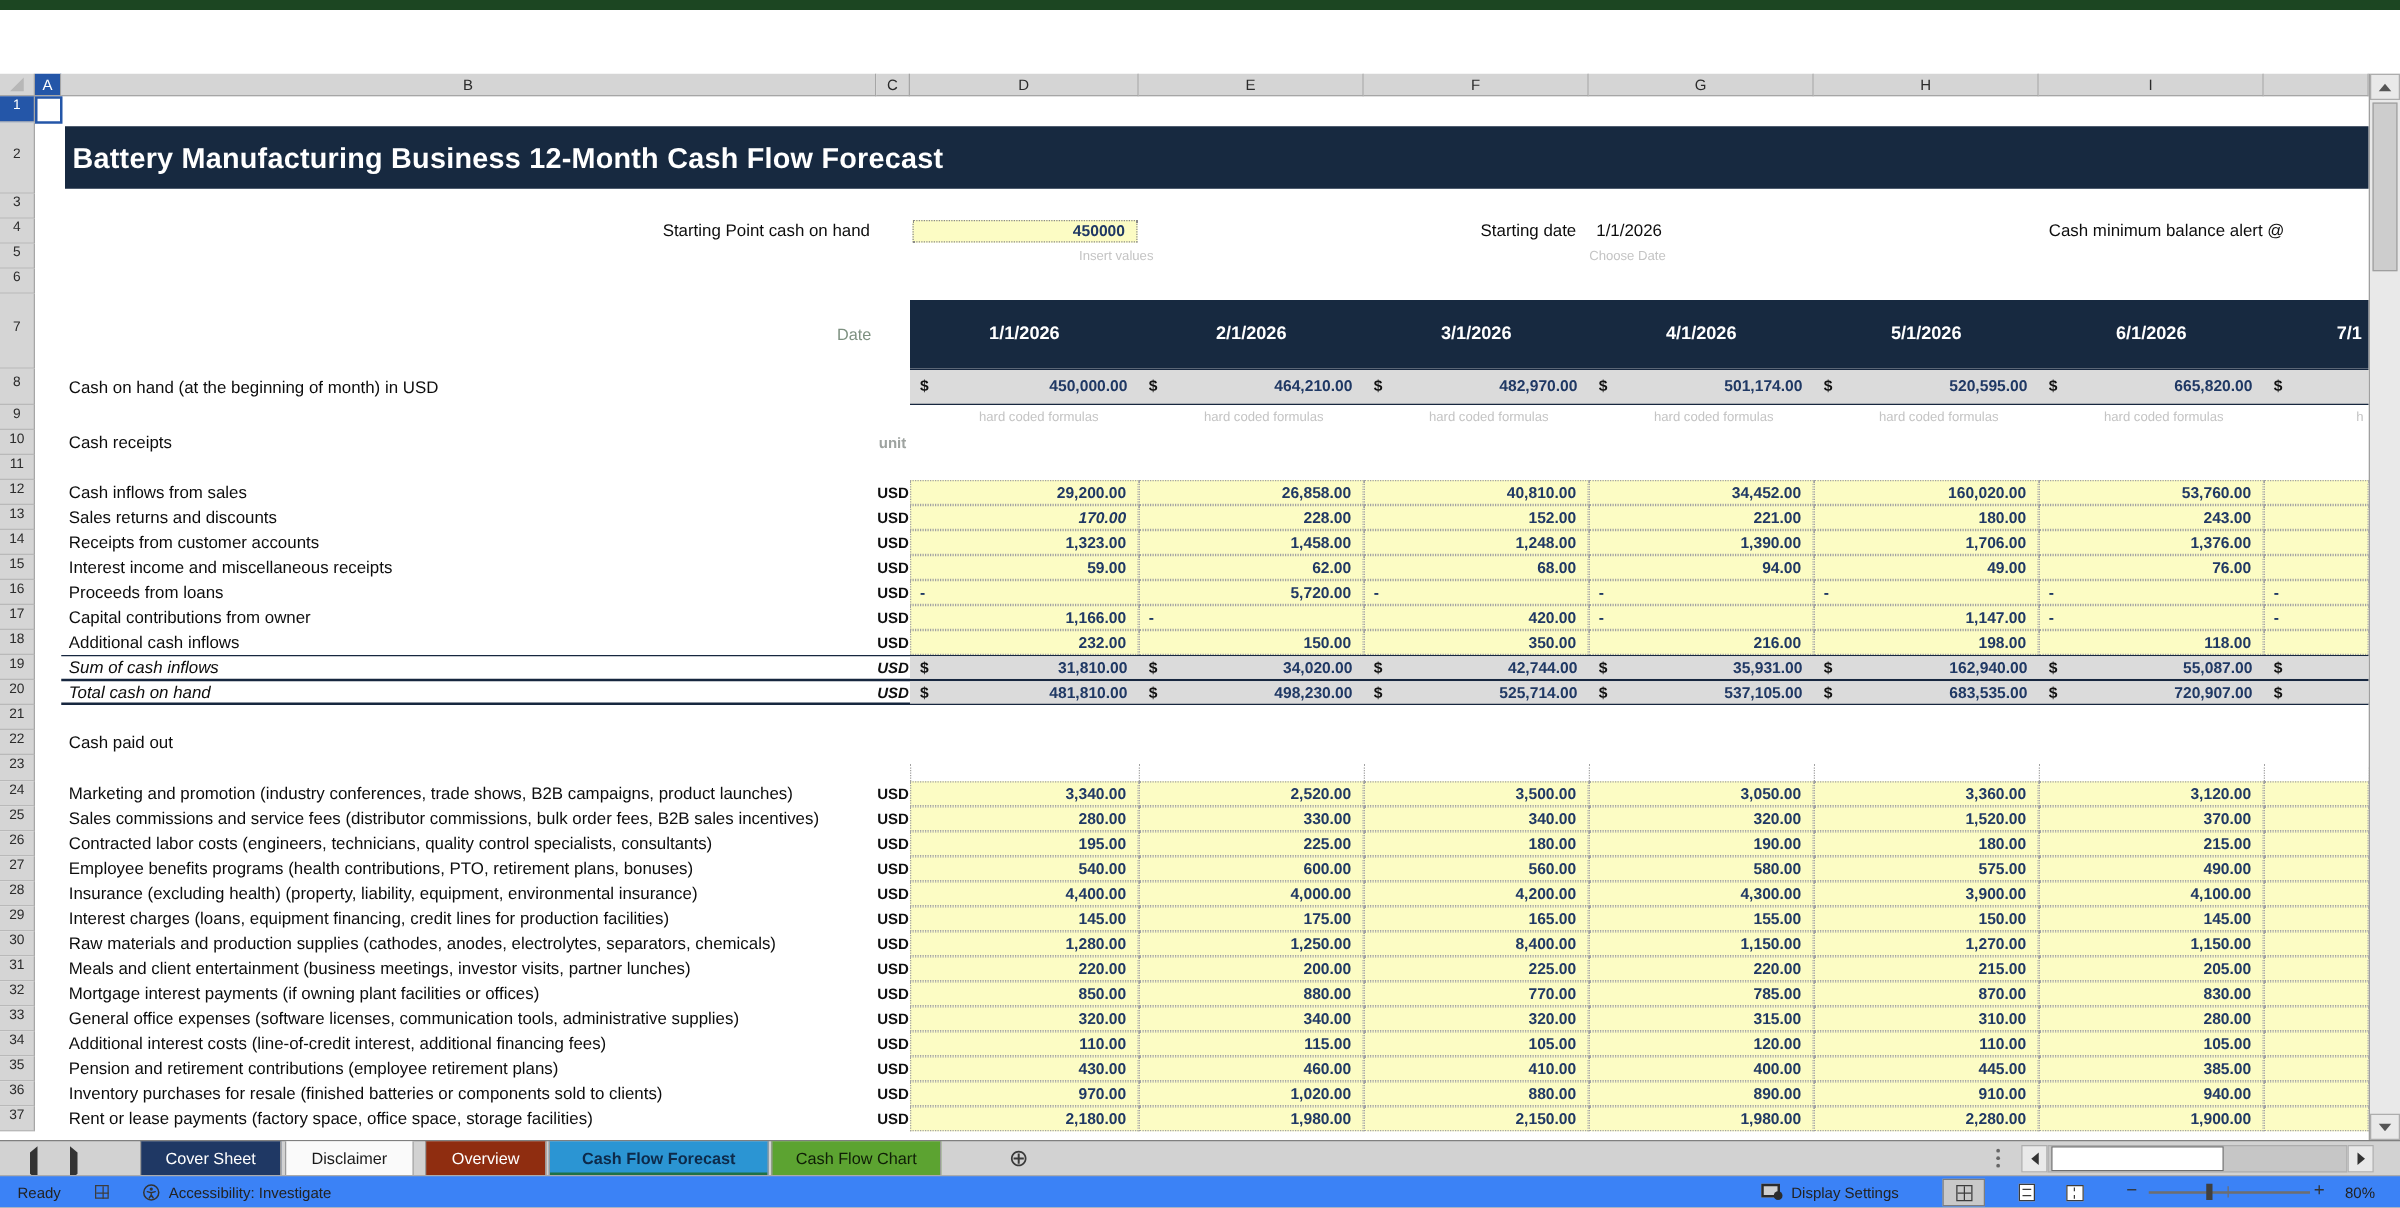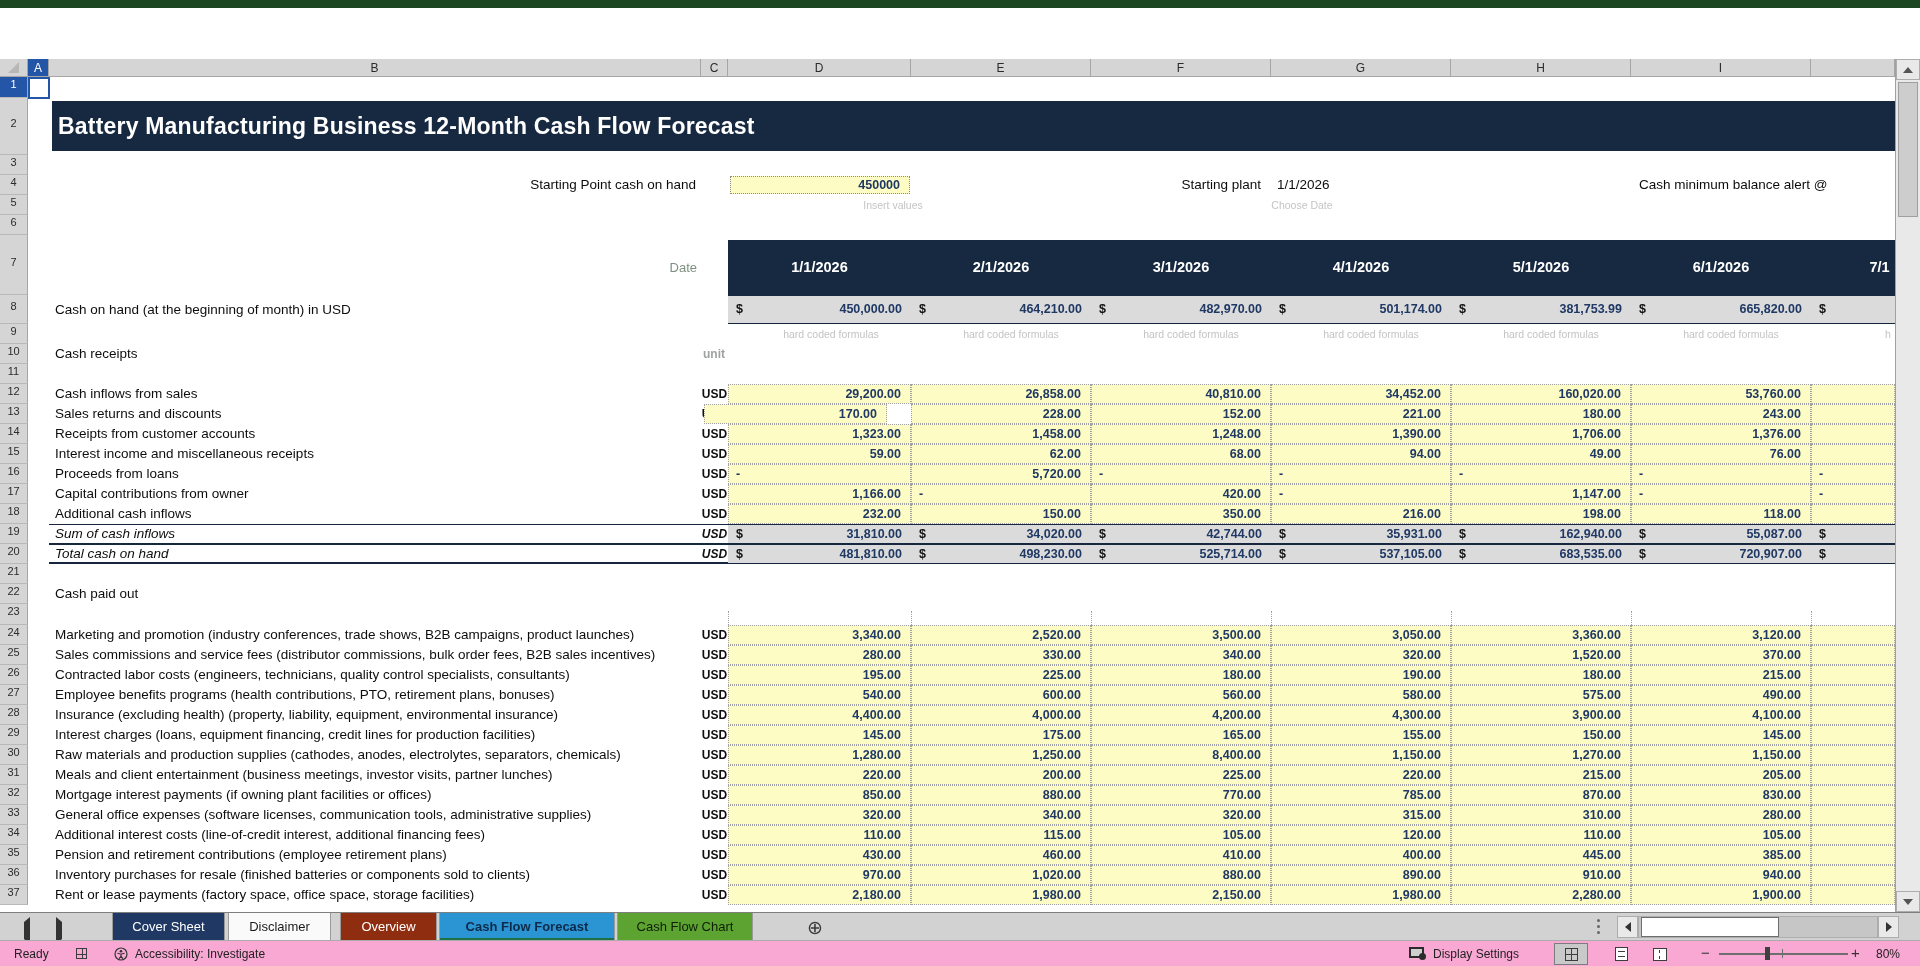--- a/index.html
+++ b/index.html
@@ -55,21 +55,21 @@
   .tri-right{width:0;height:0;border-top:5px solid transparent;border-bottom:5px solid transparent;border-left:6px solid #333;}
   .vthumb{background:#CDCDCD;border:1px solid #9F9F9F;}
   
   .tabbar{left:0;top:912px;width:1920px;height:28px;background:#D2D2D2;border-top:1px solid #7F7F7F;}
   .sheettab{height:28px;display:flex;align-items:center;justify-content:center;font-size:13px;border-right:1px solid #9A9A9A;border-left:1px solid #9A9A9A;cursor:default;}
   .tabactive{font-weight:700;box-shadow:inset 0 -3px 0 0 #1E7145;}
   .addsheet{font-size:19px;color:#3a3a3a;display:flex;align-items:center;justify-content:center;}
   .hthumb{background:#FFFFFF;border:1px solid #6E6E6E;}
   .htrack{background:#C6C6C6;border:1px solid #ADADAD;}
   
-  .statusbar{left:0;top:940px;width:1920px;height:26px;background:#f9a8d4;border-top:1px solid #ABABAB;font-size:12px;color:#222;}
+  .statusbar{left:0;top:940px;width:1920px;height:26px;background:#3b82f6;border-top:1px solid #ABABAB;font-size:12px;color:#222;}
   .sbtext{display:flex;align-items:center;height:26px;}
   .gridicon{width:11px;height:11px;border:1px solid #3c3c3c;
     background-image:linear-gradient(#3c3c3c,#3c3c3c),linear-gradient(#3c3c3c,#3c3c3c);
     background-size:11px 1px,1px 11px;background-position:0 5px,5px 0;background-repeat:no-repeat;}
   .viewbtn{width:34px;height:22px;display:flex;align-items:center;justify-content:center;}
   .viewsel{background:#C9C9C9;border:1px solid #7D7D7D;}
   .pageicon{width:11px;height:12px;border:1px solid #3c3c3c;background:#fff;position:relative;}
   .pageicon i{position:absolute;left:2px;right:2px;top:3px;height:1px;background:#3c3c3c;}
   .pageicon b{position:absolute;left:2px;right:2px;bottom:3px;height:1px;background:#3c3c3c;}
   .breakicon{width:12px;height:11px;border:1px solid #3c3c3c;background:#fff;position:relative;}
@@ -139,21 +139,21 @@
       <div class="abs rowhdr" style="left: 0px; top: 825px; width: 28px; height: 20px; line-height: 20px;">34</div>
       <div class="abs rowhdr" style="left: 0px; top: 845px; width: 28px; height: 20px; line-height: 20px;">35</div>
       <div class="abs rowhdr" style="left: 0px; top: 865px; width: 28px; height: 20px; line-height: 20px;">36</div>
       <div class="abs rowhdr" style="left: 0px; top: 885px; width: 28px; height: 20px; line-height: 20px;">37</div>
       <div class="abs" style="left: 28px; top: 77px; width: 22px; height: 22px; line-height: 22px; border: 2px solid rgb(36, 86, 168); background: rgb(255, 255, 255);"></div>
       <div class="abs navy" style="left: 52px; top: 101px; width: 1843px; height: 50px; line-height: 50px;"></div>
       <div class="abs titletext" style="left: 58px; top: 101px; width: 1200px; height: 50px; line-height: 50px;">Battery Manufacturing Business 12-Month Cash Flow Forecast</div>
       <div class="abs blabel bold rlabel" style="left: 49px; top: 175px; width: 652px; height: 20px; line-height: 20px;">Starting Point cash on hand</div>
       <div class="abs ycell num" style="left: 730px; top: 176px; width: 180px; height: 18px; line-height: 18px; border: 1px dotted rgb(138, 138, 138);">450000</div>
       <div class="abs hint" style="left: 833px; top: 195px; width: 120px; height: 20px; line-height: 20px;">Insert values</div>
-      <div class="abs blabel bold rlabel" style="left: 1050px; top: 175px; width: 216px; height: 20px; line-height: 20px;">Starting plant</div>
+      <div class="abs blabel bold rlabel" style="left: 1050px; top: 175px; width: 216px; height: 20px; line-height: 20px;">Starting date</div>
       <div class="abs blabel bold" style="left: 1271px; top: 175px; width: 80px; height: 20px; line-height: 20px;">1/1/2026</div>
       <div class="abs hint" style="left: 1240px; top: 195px; width: 124px; height: 20px; line-height: 20px;">Choose Date</div>
       <div class="abs blabel bold" style="left: 1633px; top: 175px; width: 260px; height: 20px; line-height: 20px;">Cash minimum balance alert @</div>
       <div class="abs datelabel" style="left: 49px; top: 240px; width: 679px; height: 55px; line-height: 55px;">Date</div>
       <div class="abs navy" style="left: 728px; top: 240px; width: 1167px; height: 55px; line-height: 55px;"></div>
       <div class="abs datetxt" style="left: 728px; top: 240px; width: 183px; height: 55px; line-height: 55px;">1/1/2026</div>
       <div class="abs datetxt" style="left: 911px; top: 240px; width: 180px; height: 55px; line-height: 55px;">2/1/2026</div>
       <div class="abs datetxt" style="left: 1091px; top: 240px; width: 180px; height: 55px; line-height: 55px;">3/1/2026</div>
       <div class="abs datetxt" style="left: 1271px; top: 240px; width: 180px; height: 55px; line-height: 55px;">4/1/2026</div>
       <div class="abs datetxt" style="left: 1451px; top: 240px; width: 180px; height: 55px; line-height: 55px;">5/1/2026</div>
@@ -167,41 +167,41 @@
       <div class="abs dollar" style="left: 911px; top: 295px; width: 20px; height: 29px; line-height: 29px;">$</div>
       <div class="abs num" style="left: 911px; top: 295px; width: 180px; height: 29px; line-height: 29px;">464,210.00</div>
       <div class="abs hint" style="left: 941px; top: 324px; width: 140px; height: 20px; line-height: 20px;">hard coded formulas</div>
       <div class="abs dollar" style="left: 1091px; top: 295px; width: 20px; height: 29px; line-height: 29px;">$</div>
       <div class="abs num" style="left: 1091px; top: 295px; width: 180px; height: 29px; line-height: 29px;">482,970.00</div>
       <div class="abs hint" style="left: 1121px; top: 324px; width: 140px; height: 20px; line-height: 20px;">hard coded formulas</div>
       <div class="abs dollar" style="left: 1271px; top: 295px; width: 20px; height: 29px; line-height: 29px;">$</div>
       <div class="abs num" style="left: 1271px; top: 295px; width: 180px; height: 29px; line-height: 29px;">501,174.00</div>
       <div class="abs hint" style="left: 1301px; top: 324px; width: 140px; height: 20px; line-height: 20px;">hard coded formulas</div>
       <div class="abs dollar" style="left: 1451px; top: 295px; width: 20px; height: 29px; line-height: 29px;">$</div>
-      <div class="abs num" style="left: 1451px; top: 295px; width: 180px; height: 29px; line-height: 29px;">381,753.99</div>
+      <div class="abs num" style="left: 1451px; top: 295px; width: 180px; height: 29px; line-height: 29px;">520,595.00</div>
       <div class="abs hint" style="left: 1481px; top: 324px; width: 140px; height: 20px; line-height: 20px;">hard coded formulas</div>
       <div class="abs dollar" style="left: 1631px; top: 295px; width: 20px; height: 29px; line-height: 29px;">$</div>
       <div class="abs num" style="left: 1631px; top: 295px; width: 180px; height: 29px; line-height: 29px;">665,820.00</div>
       <div class="abs hint" style="left: 1661px; top: 324px; width: 140px; height: 20px; line-height: 20px;">hard coded formulas</div>
       <div class="abs dollar" style="left: 1811px; top: 295px; width: 20px; height: 29px; line-height: 29px;">$</div>
       <div class="abs hint" style="left: 1881px; top: 324px; width: 14px; height: 20px; line-height: 20px;">h</div>
       <div class="abs blabel bold" style="left: 49px; top: 344px; width: 300px; height: 20px; line-height: 20px;">Cash receipts</div>
       <div class="abs unit" style="left: 691px; top: 344px; width: 46px; height: 20px; line-height: 20px;">unit</div>
       <div class="abs blabel" style="left: 49px; top: 384px; width: 652px; height: 20px; line-height: 20px;">Cash inflows from sales</div>
       <div class="abs usd" style="left: 701px; top: 384px; width: 27px; height: 20px; line-height: 20px;">USD</div>
       <div class="abs ycell num" style="left: 728px; top: 384px; width: 183px; height: 20px; line-height: 20px; text-align: right;">29,200.00</div>
       <div class="abs ycell num" style="left: 911px; top: 384px; width: 180px; height: 20px; line-height: 20px;">26,858.00</div>
       <div class="abs ycell num" style="left: 1091px; top: 384px; width: 180px; height: 20px; line-height: 20px;">40,810.00</div>
       <div class="abs ycell num" style="left: 1271px; top: 384px; width: 180px; height: 20px; line-height: 20px;">34,452.00</div>
       <div class="abs ycell num" style="left: 1451px; top: 384px; width: 180px; height: 20px; line-height: 20px;">160,020.00</div>
       <div class="abs ycell num" style="left: 1631px; top: 384px; width: 180px; height: 20px; line-height: 20px;">53,760.00</div>
       <div class="abs ycell num dash" style="left: 1811px; top: 384px; width: 84px; height: 20px; line-height: 20px;"></div>
       <div class="abs blabel" style="left: 49px; top: 404px; width: 652px; height: 20px; line-height: 20px;">Sales returns and discounts</div>
       <div class="abs usd" style="left: 701px; top: 404px; width: 27px; height: 20px; line-height: 20px;">USD</div>
-      <div class="abs ycell num" style="left: 704px; top: 404px; width: 183px; height: 20px; line-height: 20px;">170.00</div>
+      <div class="abs ycell num" style="left: 728px; top: 404px; width: 183px; height: 20px; line-height: 20px; font-style: italic;">170.00</div>
       <div class="abs ycell num" style="left: 911px; top: 404px; width: 180px; height: 20px; line-height: 20px;">228.00</div>
       <div class="abs ycell num" style="left: 1091px; top: 404px; width: 180px; height: 20px; line-height: 20px;">152.00</div>
       <div class="abs ycell num" style="left: 1271px; top: 404px; width: 180px; height: 20px; line-height: 20px;">221.00</div>
       <div class="abs ycell num" style="left: 1451px; top: 404px; width: 180px; height: 20px; line-height: 20px;">180.00</div>
       <div class="abs ycell num" style="left: 1631px; top: 404px; width: 180px; height: 20px; line-height: 20px;">243.00</div>
       <div class="abs ycell num dash" style="left: 1811px; top: 404px; width: 84px; height: 20px; line-height: 20px;"></div>
       <div class="abs blabel" style="left: 49px; top: 424px; width: 652px; height: 20px; line-height: 20px;">Receipts from customer accounts</div>
       <div class="abs usd" style="left: 701px; top: 424px; width: 27px; height: 20px; line-height: 20px;">USD</div>
       <div class="abs ycell num" style="left: 728px; top: 424px; width: 183px; height: 20px; line-height: 20px;">1,323.00</div>
       <div class="abs ycell num" style="left: 911px; top: 424px; width: 180px; height: 20px; line-height: 20px;">1,458.00</div>

